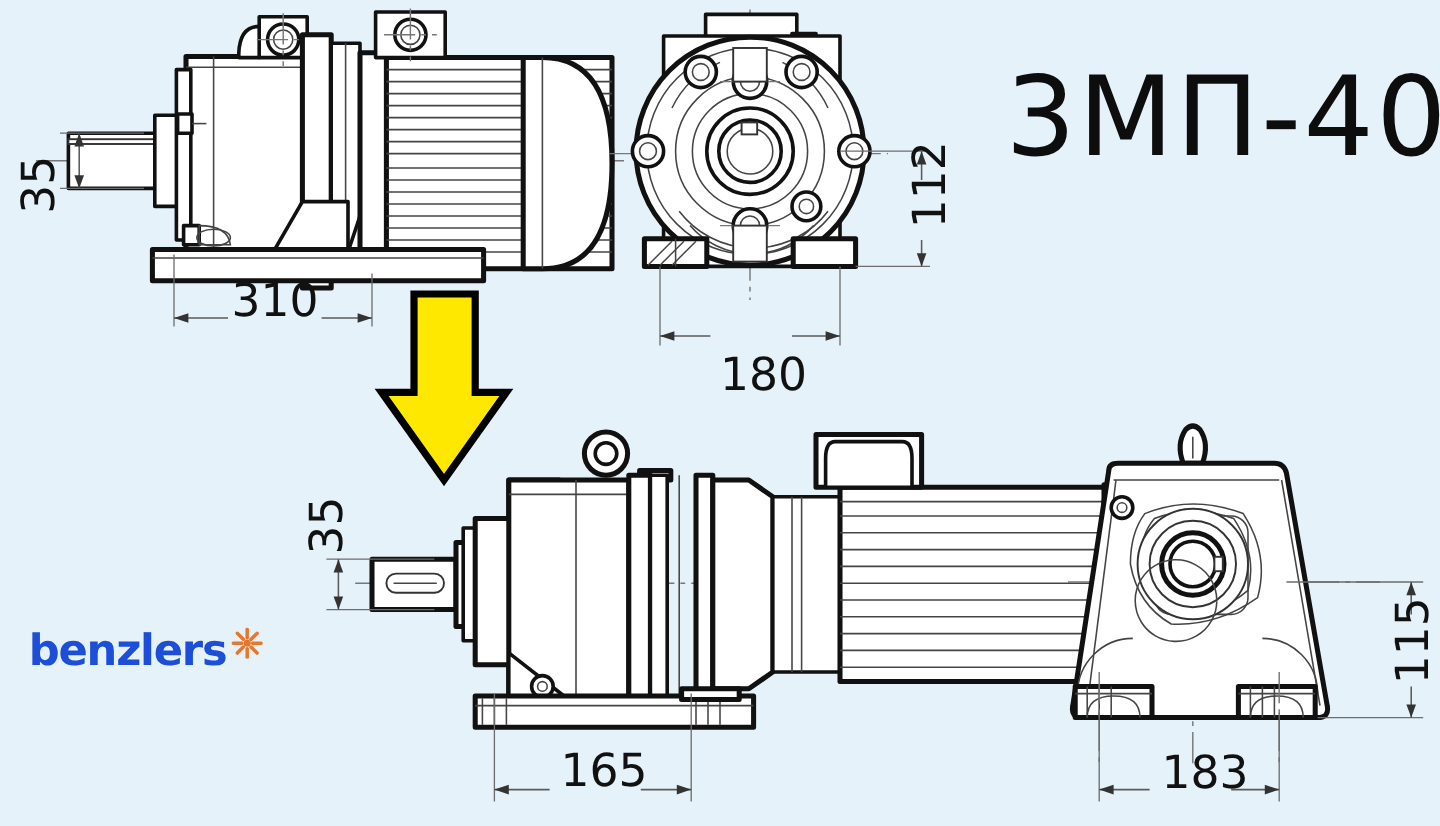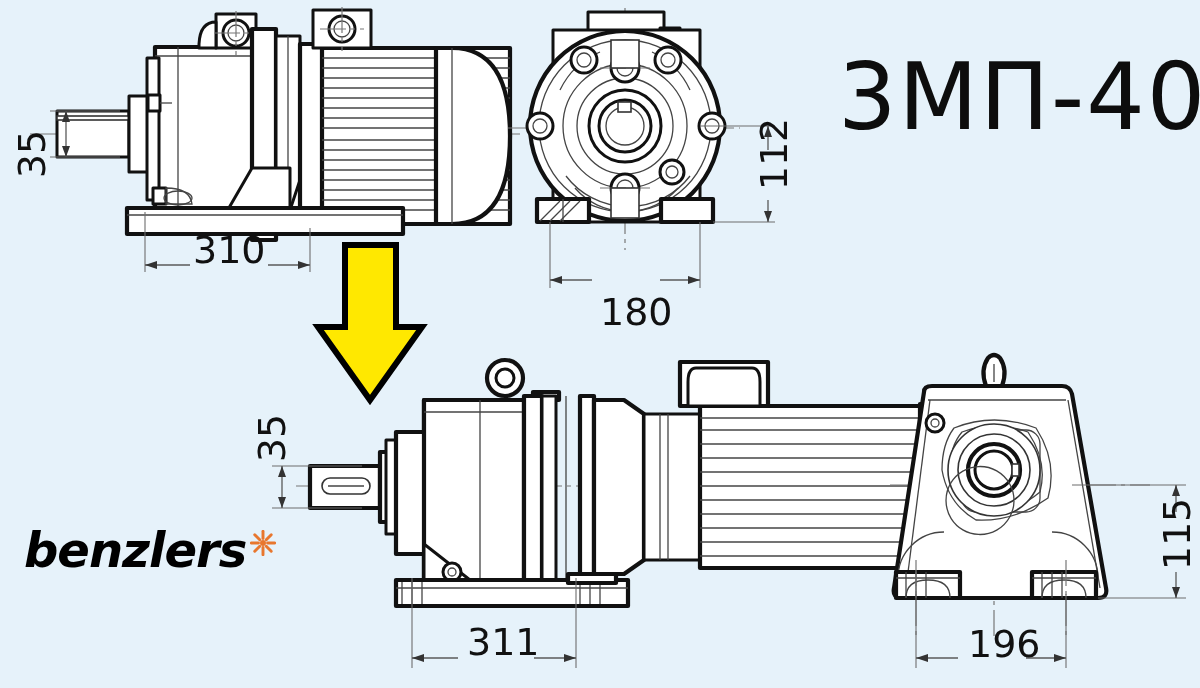--- a/index.html
+++ b/index.html
@@ -19,23 +19,22 @@
   #title{
     left:838px; top:52px;
     font-size:92px; font-weight:400; letter-spacing:2px;
     line-height:1;
     font-family:"DejaVu Sans", sans-serif;
   }
 
   
   #logo-wrap{position:absolute;left:24px;top:522px;display:flex;align-items:center;gap:4px;}
   #logo-word{
-    font-size:48px;font-weight:700;color:#000000;letter-spacing:-1px;
+    font-size:36px;font-weight:700;color:#1d4ed8;letter-spacing:-1px;
     font-family:"DejaVu Sans", sans-serif;
-    font-style:italic;
   }
   #logo-mark{width:26px;height:26px;margin-bottom:14px;}
   #model{
     left:44px; top:588px;
     font-size:78px; font-weight:400; letter-spacing:1px; line-height:1;
   }
 
   
   .dim{font-size:38px;font-weight:400;color:#111;}
   .dim-v{transform-origin:center center;}
@@ -412,19 +411,19 @@
   <div class="txt dim dim-v" id="dim-35a">35</div>
 
   <div class="txt dim" id="dim-170">310</div>
 
   <div class="txt dim dim-v" id="dim-112">112</div>
 
   <div class="txt dim" id="dim-180">180</div>
 
   <div class="txt dim dim-v" id="dim-35b">35</div>
 
-  <div class="txt dim" id="dim-165">311</div>
+  <div class="txt dim" id="dim-165">165</div>
 
   <div class="txt dim dim-v" id="dim-115">115</div>
 
-  <div class="txt dim" id="dim-135">196</div>
+  <div class="txt dim" id="dim-135">183</div>
 
 </div>
 
 </body></html>

